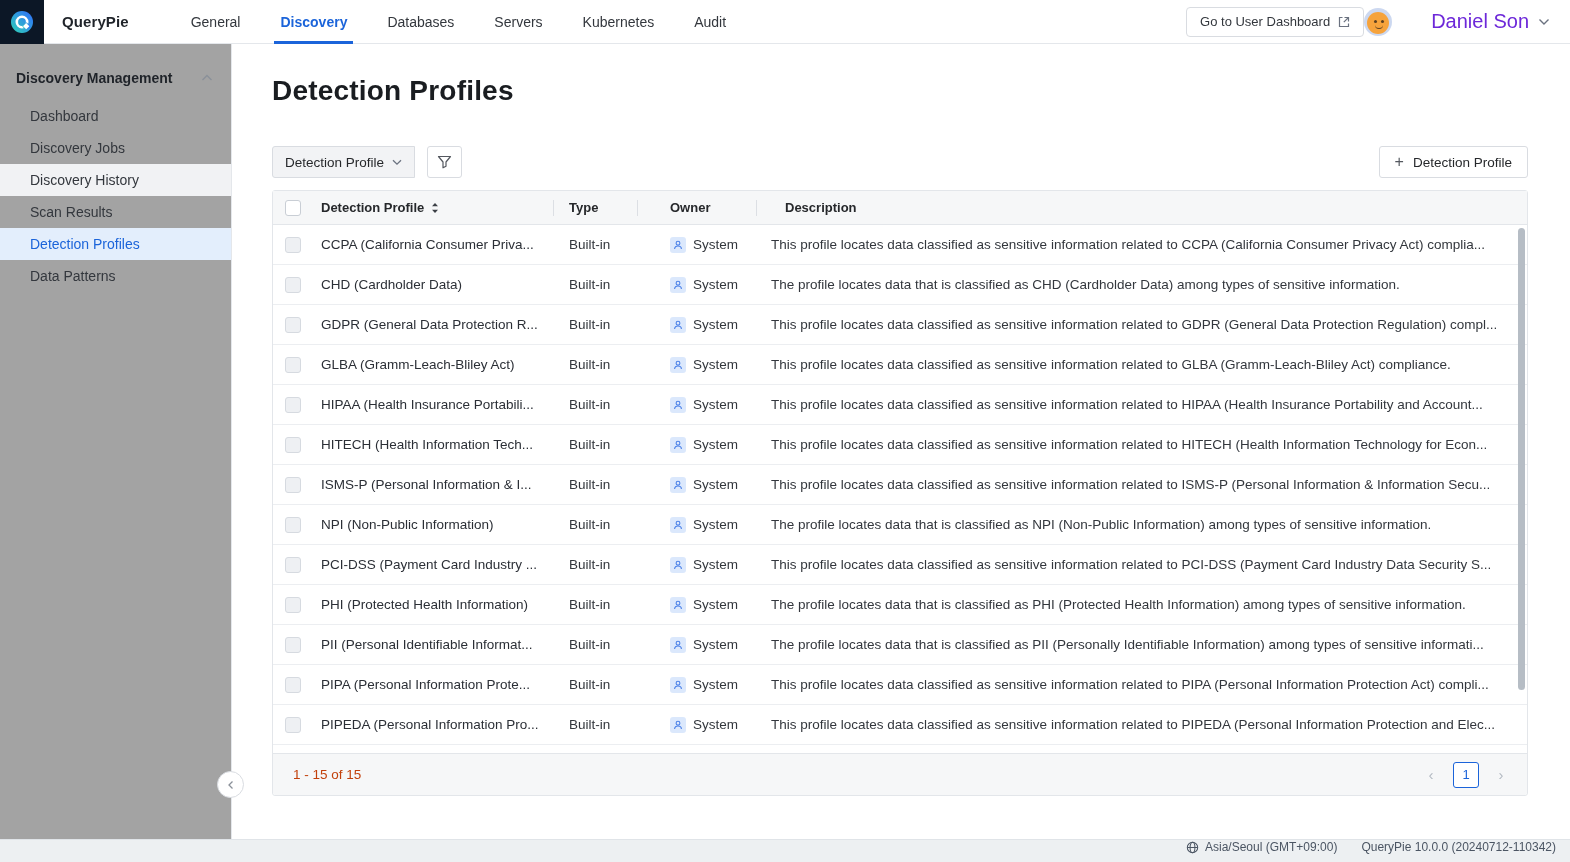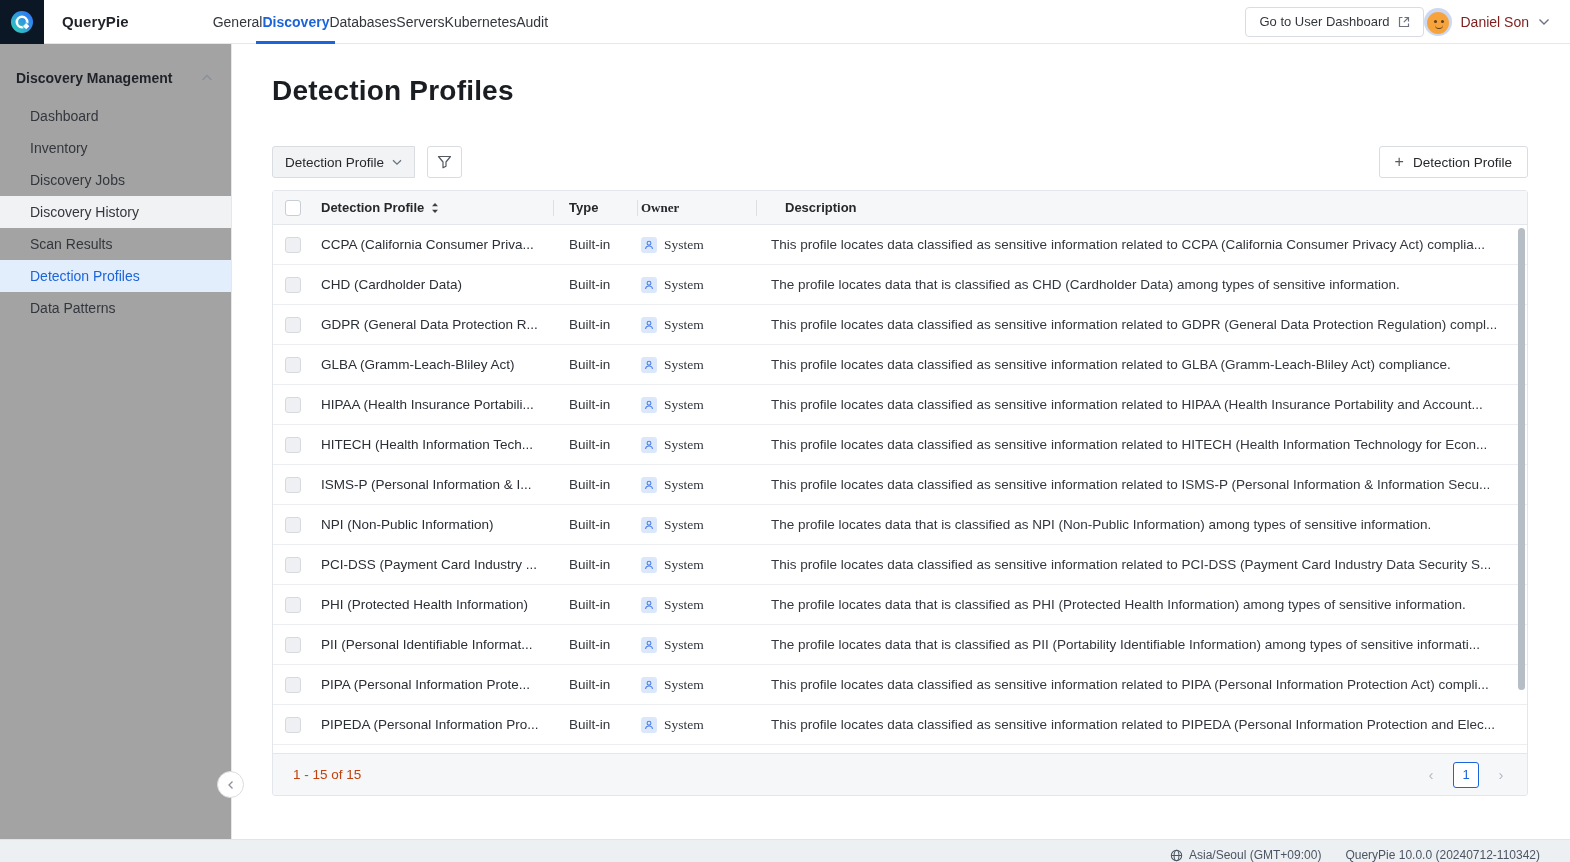--- a/index.html
+++ b/index.html
@@ -3,33 +3,33 @@
 <meta charset="utf-8">
 <style>
   * { margin:0; padding:0; box-sizing:border-box; }
   html,body { width:1570px; height:862px; overflow:hidden; }
   body { font-family:"Liberation Sans", sans-serif; background:#fff; color:#26282b; position:relative; }
 
   
   .navbar { position:absolute; top:0; left:0; width:1570px; height:44px; background:#fff; border-bottom:1px solid #e4e7eb; display:flex; align-items:center; z-index:20; }
   .logo-box { width:44px; height:44px; background:#0c1726; display:flex; align-items:center; justify-content:center; flex:0 0 44px; }
   .brand { font-size:15px; font-weight:700; color:#1f2329; margin-left:18px; letter-spacing:.1px; }
-  .nav-items { display:flex; align-items:stretch; height:44px; margin-left:84px; }
+  .nav-items { display:flex; align-items:stretch; height:44px; margin-left:62px; gap:40px; }
   .nav-item { display:flex; align-items:center; font-size:14px; color:#33373d; cursor:pointer; position:relative; height:44px; }
   .nav-item.active { color:#1b64da; font-weight:600; }
   .nav-item.active::after { content:""; position:absolute; left:-6px; right:-6px; bottom:0; height:3px; background:#1b64da; }
   .nav-right { margin-left:auto; display:flex; align-items:center; padding-right:20px; gap:0; }
   .dash-btn { display:flex; align-items:center; gap:8px; height:30px; padding:0 13px; border:1px solid #d9dce1; border-radius:4px; background:#fff; font-size:13px; color:#33373d; cursor:pointer; }
   .user-chip { display:flex; align-items:center; gap:9px; cursor:pointer; }
   .avatar { width:28px; height:28px; border-radius:50%; background:#ccd8f0; position:relative; overflow:hidden; }
   .avatar .face { position:absolute; left:3px; top:4px; width:22px; height:22px; border-radius:50%; background:#f6a33c; }
   .avatar .eye { position:absolute; width:3px; height:3px; border-radius:50%; background:#5d4020; top:12px; }
   .avatar .eye.l { left:10px; } .avatar .eye.r { left:17px; }
   .avatar .mouth { position:absolute; left:11px; top:17px; width:8px; height:4px; border-bottom:1.5px solid #5d4020; border-radius:0 0 8px 8px; }
-  .user-name { font-size:14px; color:#7f1d1d; }
+  .user-name { font-size:20px; color:#6d28d9;margin-left:30px; }
 
   
   .sidebar { position:absolute; top:44px; left:0; width:232px; height:795px; background:#a3a3a3; border-right:1px solid #e4e7eb; }
   .side-section { display:flex; align-items:center; justify-content:space-between; padding:26px 18px 14px 16px; cursor:pointer; }
   .side-section-title { font-size:14px; font-weight:700; color:#1f2329; }
   .side-item { height:32px; display:flex; align-items:center; padding-left:30px; font-size:14px; color:#33373d; cursor:pointer; }
   .side-item.hovered { background:#f1f2f4; }
   .side-item.active { background:#e3eefc; color:#1b64da; }
   .collapse-btn { position:absolute; left:217px; top:771px; width:27px; height:27px; border-radius:50%; background:#fff; border:1px solid #d9dce1; display:flex; align-items:center; justify-content:center; cursor:pointer; z-index:25; box-shadow:0 0 0 4px #fff0; }
 
@@ -47,41 +47,41 @@
   .plus { font-size:16px; color:#54585f; line-height:1; margin-top:-1px; }
 
   
   .table-wrap { margin-top:12px; border:1px solid #e3e6ea; border-radius:3px; width:1256px; position:relative; background:#fff; }
   .thead { display:flex; align-items:center; height:34px; background:#f6f7f8; border-bottom:1px solid #e3e6ea; }
   .th { font-size:13px; font-weight:700; color:#26282b; display:flex; align-items:center; position:relative; }
   .th .divider, .divider { width:1px; height:16px; background:#dcdfe4; position:absolute; left:0; top:50%; transform:translateY(-50%); }
   .c-check { width:40px; flex:0 0 40px; display:flex; align-items:center; justify-content:center; }
   .c-name  { width:240px; flex:0 0 240px; padding-left:8px; }
   .c-type  { width:84px; flex:0 0 84px; padding-left:16px; }
-  .c-owner { width:119px; flex:0 0 119px; padding-left:4px;font-family:Liberation Serif, serif; }
+  .c-owner { width:119px; flex:0 0 119px; padding-left:33px; }
   .c-desc  { flex:1 1 auto; padding-left:15px; padding-right:24px; }
   .checkbox { width:16px; height:16px; border:1px solid #c9ced5; border-radius:3px; background:#fff; display:inline-block; cursor:pointer; }
   .checkbox.dim { background:#eef0f3; border-color:#d6dae0; }
   .tbody { position:relative; }
   .trow { display:flex; align-items:center; height:40px; border-bottom:1px solid #eceef1; background:#fff; }
   .trow:last-child { border-bottom:none; }
   .cell { font-size:13.5px; color:#33373d; white-space:nowrap; overflow:hidden; text-overflow:ellipsis; }
   .cell.c-name { color:#2b2f36; }
   .cell.c-owner { display:flex; align-items:center; gap:7px; overflow:visible; }
   .owner-ic { width:16px; height:16px; border-radius:3px; background:#dbe8fc; display:inline-flex; align-items:center; justify-content:center; flex:0 0 16px; }
   .sliver { height:8px; border-bottom:none; background:#fff; }
   .vscroll { position:absolute; right:2px; top:3px; width:7px; height:462px; border-radius:4px; background:#b6bdc5; }
   .tfoot { display:flex; align-items:center; height:42px; background:#f6f7f8; border-top:1px solid #e3e6ea; padding:0 14px 0 20px; border-radius:0 0 3px 3px; }
   .count { font-size:13.5px; color:#c2410c; }
   .pager { margin-left:auto; display:flex; align-items:center; gap:10px; }
   .pg-arrow { width:24px; height:24px; display:flex; align-items:center; justify-content:center; color:#b3bac2; font-size:15px; cursor:pointer; }
   .pg-num { min-width:26px; height:26px; border:1px solid #1b64da; border-radius:3px; color:#1b64da; font-size:13px; display:flex; align-items:center; justify-content:center; background:#fff; cursor:pointer; }
 
   
-  .statusbar { position:absolute; left:0; bottom:0; width:1570px; height:23px; background:#edf0f2; border-top:1px solid #e0e4e8; display:flex; align-items:flex-end; justify-content:flex-end; gap:24px; padding-right:30px; font-size:12px; color:#4b5563; }
+  .statusbar { position:absolute; left:0; bottom:0; width:1570px; height:23px; background:#edf0f2; border-top:1px solid #e0e4e8; display:flex; align-items:flex-start; justify-content:flex-end; gap:24px; padding-right:14px; font-size:12px; color:#4b5563; }
   .tz { display:flex; align-items:center; gap:6px; }
   svg { display:block; }
 </style>
 </head>
 <body>
 
 <div class="navbar">
   <div class="logo-box">
     <svg width="26" height="26" viewBox="0 0 26 26">
       <defs>
@@ -129,21 +129,20 @@
 </div>
 
 <div class="sidebar">
   <div class="side-section">
     <span class="side-section-title">Discovery Management</span>
     <svg width="12" height="8" viewBox="0 0 12 8">
       <path d="M1.5 6 L6 1.5 L10.5 6" fill="none" stroke="#8a9099" stroke-width="1.4"></path>
     </svg>
   </div>
   <div class="side-item">Dashboard</div>
-  <div class="side-item">Inventory</div>
   <div class="side-item">Discovery Jobs</div>
   <div class="side-item hovered">Discovery History</div>
   <div class="side-item">Scan Results</div>
   <div class="side-item active">Detection Profiles</div>
   <div class="side-item">Data Patterns</div>
 </div>
 
 <div class="collapse-btn">
   <svg width="10" height="10" viewBox="0 0 10 10">
     <path d="M6.5 1.5 L3 5 L6.5 8.5" fill="none" stroke="#8a9099" stroke-width="1.3"></path>
@@ -378,21 +377,21 @@
           <div class="cell c-type">Built-in</div>
           <div class="cell c-owner">
             <span class="owner-ic">
               <svg width="10" height="10" viewBox="0 0 10 10">
                 <circle cx="5" cy="3.2" r="1.9" fill="none" stroke="#4a80e8" stroke-width="1.1"></circle>
                 <path d="M1.6 9 C1.6 6.9 3.1 6 5 6 C6.9 6 8.4 6.9 8.4 9" fill="none" stroke="#4a80e8" stroke-width="1.1"></path>
               </svg>
             </span>
             <span>System</span>
           </div>
-          <div class="cell c-desc">The profile locates data that is classified as PII (Portability Identifiable Information) among types of sensitive informati...</div>
+          <div class="cell c-desc">The profile locates data that is classified as PII (Personally Identifiable Information) among types of sensitive informati...</div>
         </div>
         <div class="trow">
           <div class="cell c-check">
             <span class="checkbox dim"></span>
           </div>
           <div class="cell c-name">PIPA (Personal Information Prote...</div>
           <div class="cell c-type">Built-in</div>
           <div class="cell c-owner">
             <span class="owner-ic">
               <svg width="10" height="10" viewBox="0 0 10 10">

